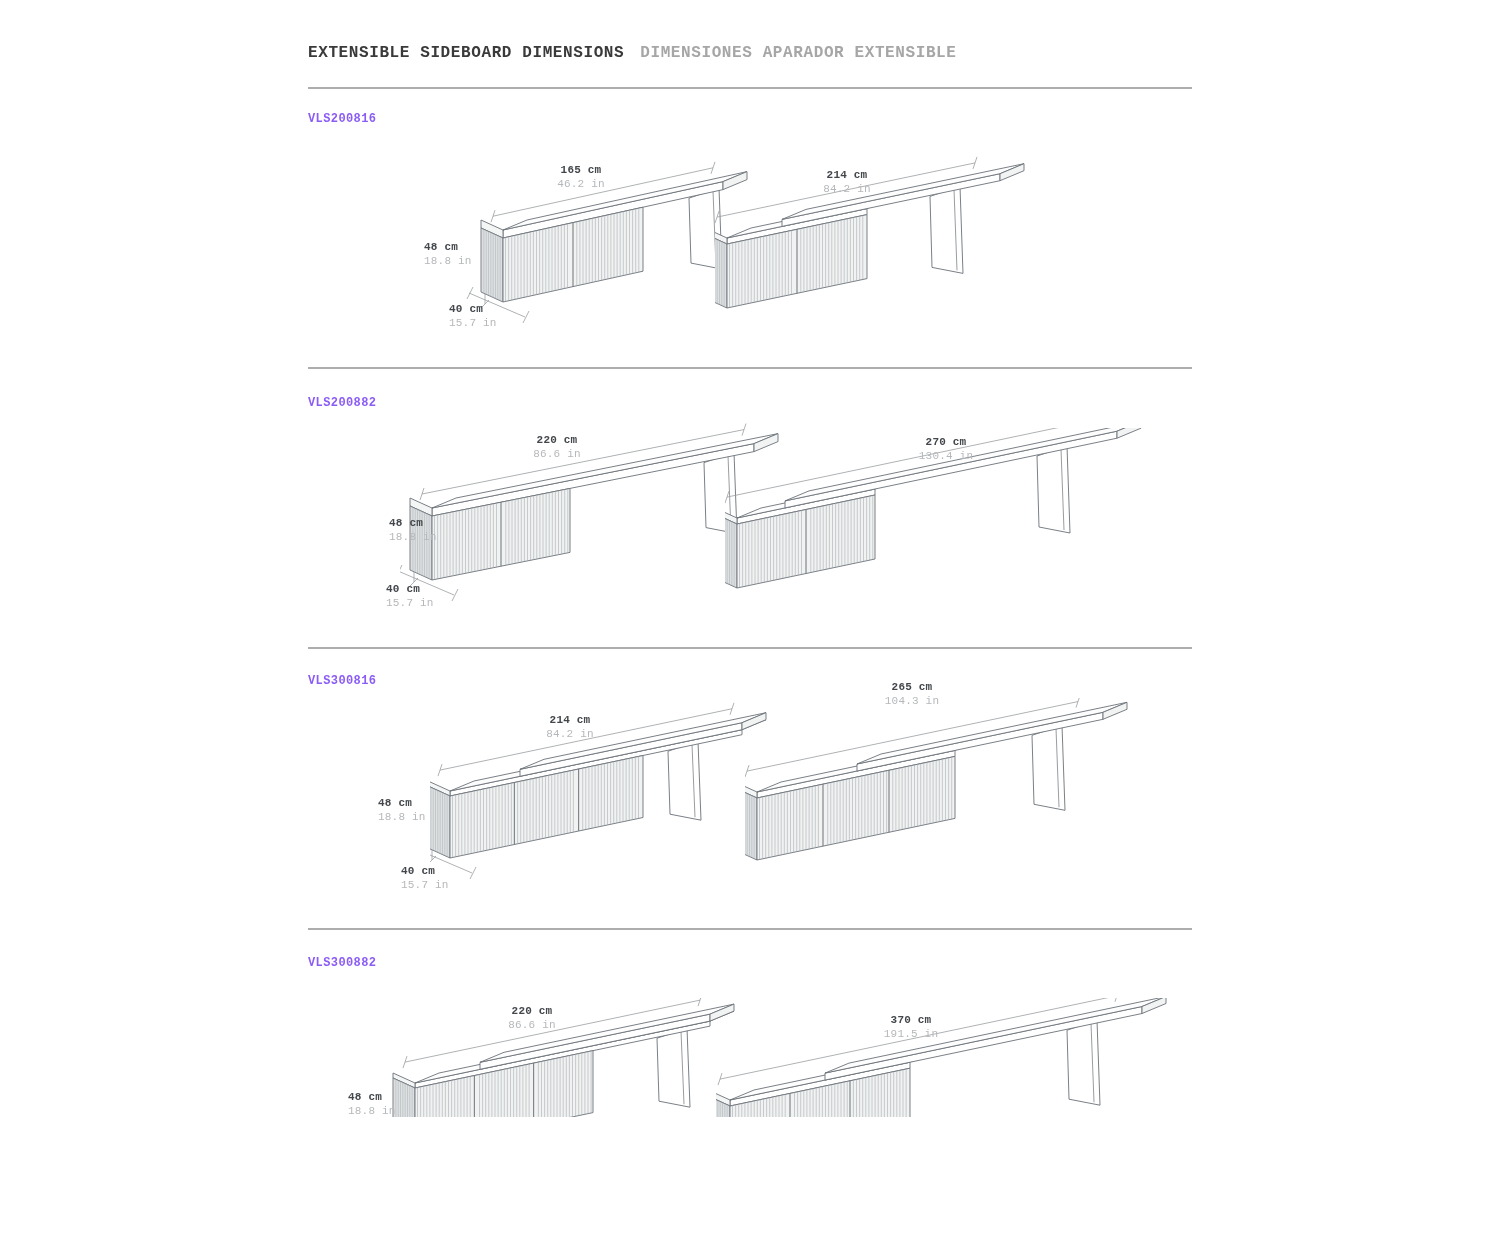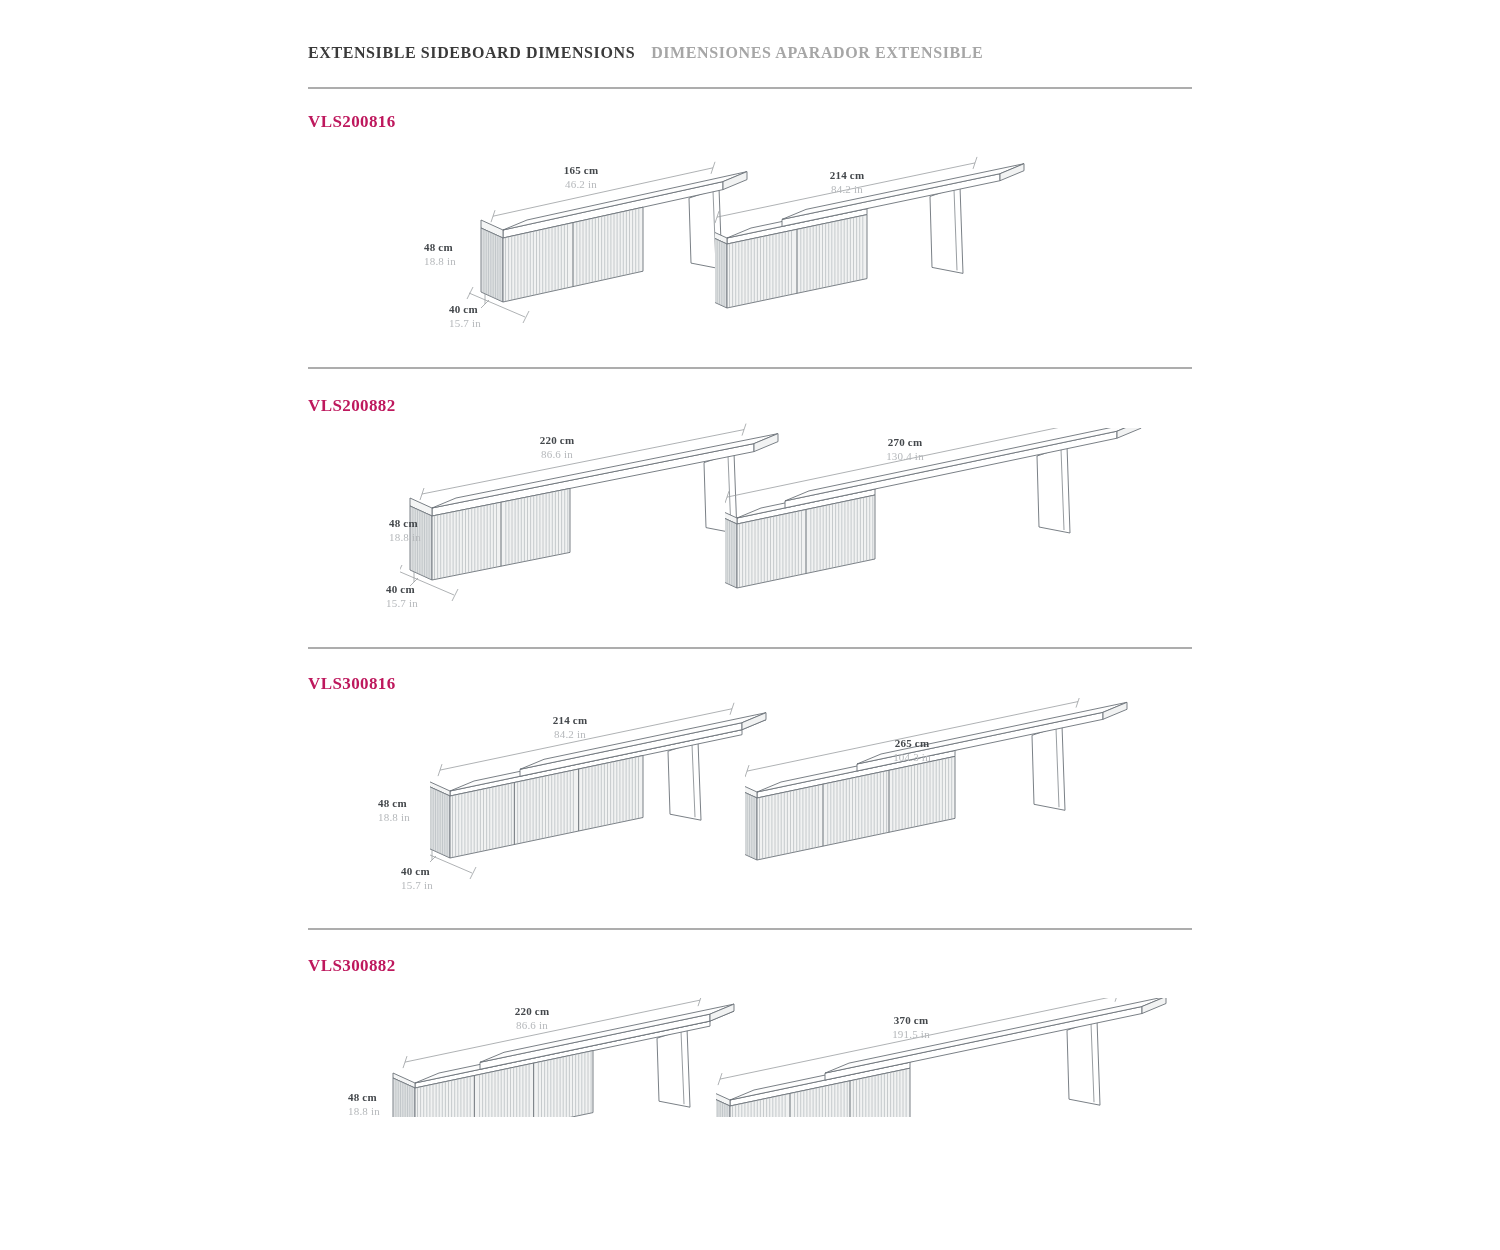--- a/index.html
+++ b/index.html
@@ -1,22 +1,22 @@
 <!DOCTYPE html>
 <html><head>
 <meta charset="utf-8">
 <style>
   html,body{margin:0;padding:0;background:#fff;}
   .page{position:relative;width:1500px;height:1117px;background:#ffffff;overflow:hidden;
-        font-family:Liberation Serif, serif;}
+        font-family:Liberation Mono, monospace;}
   .titlebar{position:absolute;left:308px;top:44px;font-size:16px;letter-spacing:.6px;white-space:nowrap;}
   .titlebar .main{font-weight:700;color:#3a3a3a;}
   .titlebar .sub{font-weight:700;color:#a6a6a6;margin-left:16px;}
   .rule{position:absolute;left:308px;width:884px;height:2px;background:#adadad;}
-  .code{position:absolute;left:308px;font-size:17px;font-weight:700;color:#be185d;letter-spacing:.4px;text-align:right;}
+  .code{position:absolute;left:308px;font-size:12px;font-weight:700;color:#8b5cf6;letter-spacing:.4px;text-align:right;}
   .fig{position:absolute;pointer-events:none;}
   .dim{position:absolute;font-size:11px;line-height:14px;letter-spacing:.2px;white-space:nowrap;}
   .dim .cm{font-weight:700;color:#43474b;display:block;}
   .dim .in{color:#b5b8bb;display:block;}
   .dim.c{text-align:center;width:80px;}
   .dim.m{text-align:left;width:64px;}
   .page-mark{position:absolute;left:274px;top:1216px;width:9px;height:3px;background:#5a5a5a;}
 </style>
 </head>
 <body>
@@ -692,38 +692,38 @@
     <span class="in">86.6 in</span>
     </div>
   <div class="dim m" style="left:389px;top:516px">
     <span class="cm">48 cm</span>
     <span class="in">18.8 in</span>
     </div>
   <div class="dim m" style="left:386px;top:582px">
     <span class="cm">40 cm</span>
     <span class="in">15.7 in</span>
     </div>
-  <div class="dim c" style="left:865px;top:435px">
+  <div class="dim c" style="left:906px;top:435px">
     <span class="cm">270 cm</span>
     <span class="in">130.4 in</span>
     </div>
 
   <div class="dim c" style="left:530px;top:713px">
     <span class="cm">214 cm</span>
     <span class="in">84.2 in</span>
     </div>
   <div class="dim m" style="left:378px;top:796px">
     <span class="cm">48 cm</span>
     <span class="in">18.8 in</span>
     </div>
   <div class="dim m" style="left:401px;top:864px">
     <span class="cm">40 cm</span>
     <span class="in">15.7 in</span>
     </div>
-  <div class="dim c" style="left:872px;top:736px">
+  <div class="dim c" style="left:872px;top:680px">
     <span class="cm">265 cm</span>
     <span class="in">104.3 in</span>
     </div>
 
   <div class="dim c" style="left:492px;top:1004px">
     <span class="cm">220 cm</span>
     <span class="in">86.6 in</span>
     </div>
   <div class="dim m" style="left:348px;top:1090px">
     <span class="cm">48 cm</span>

